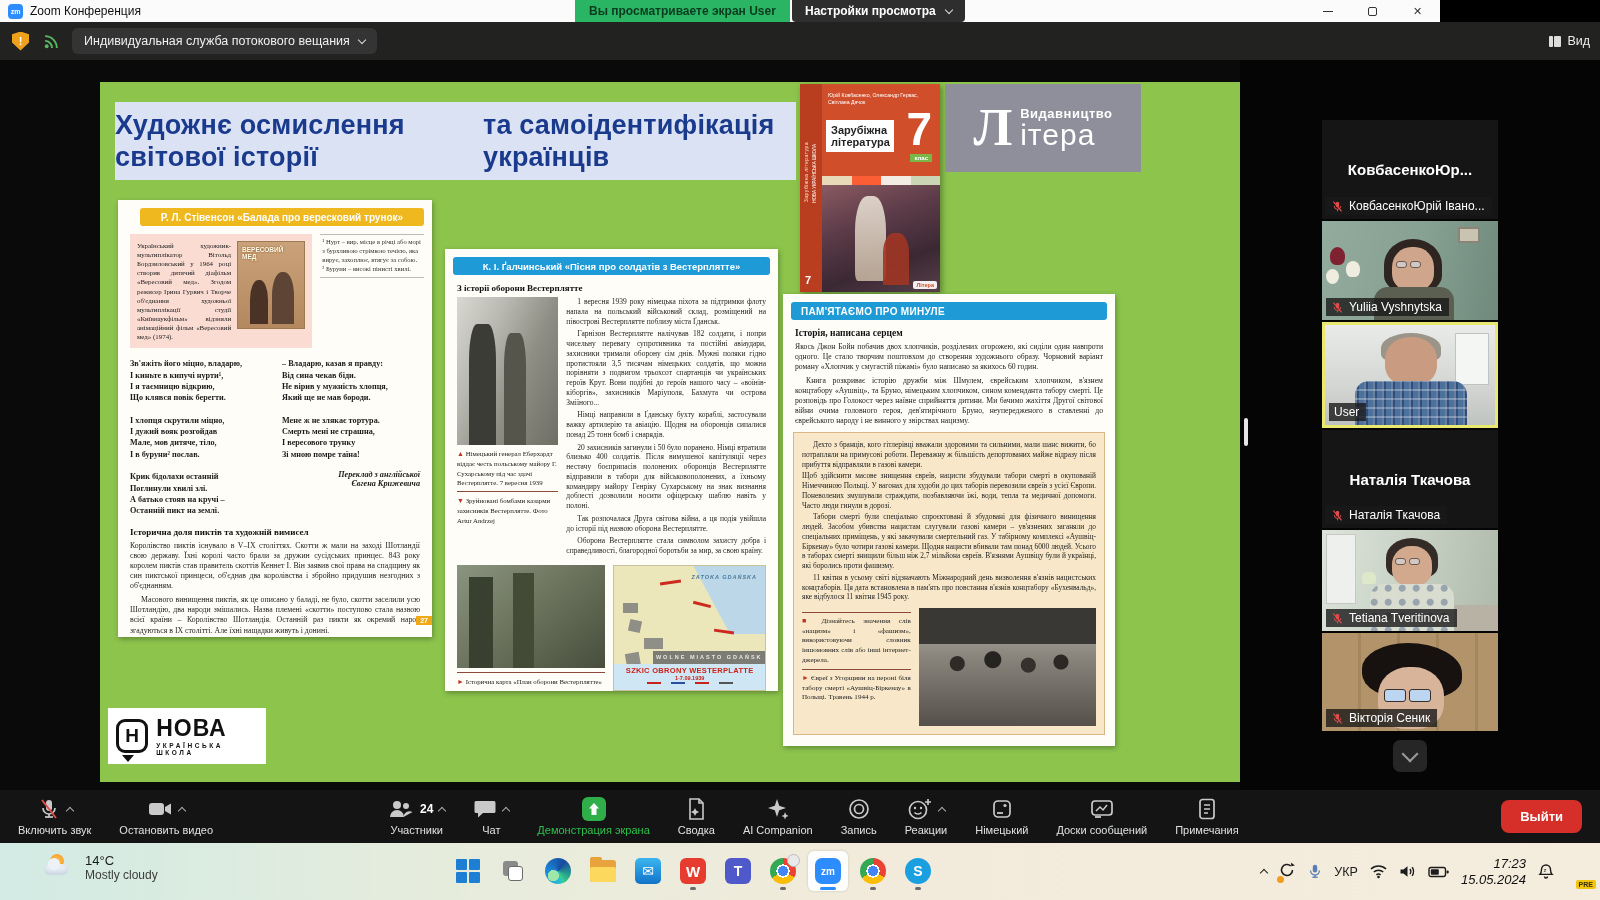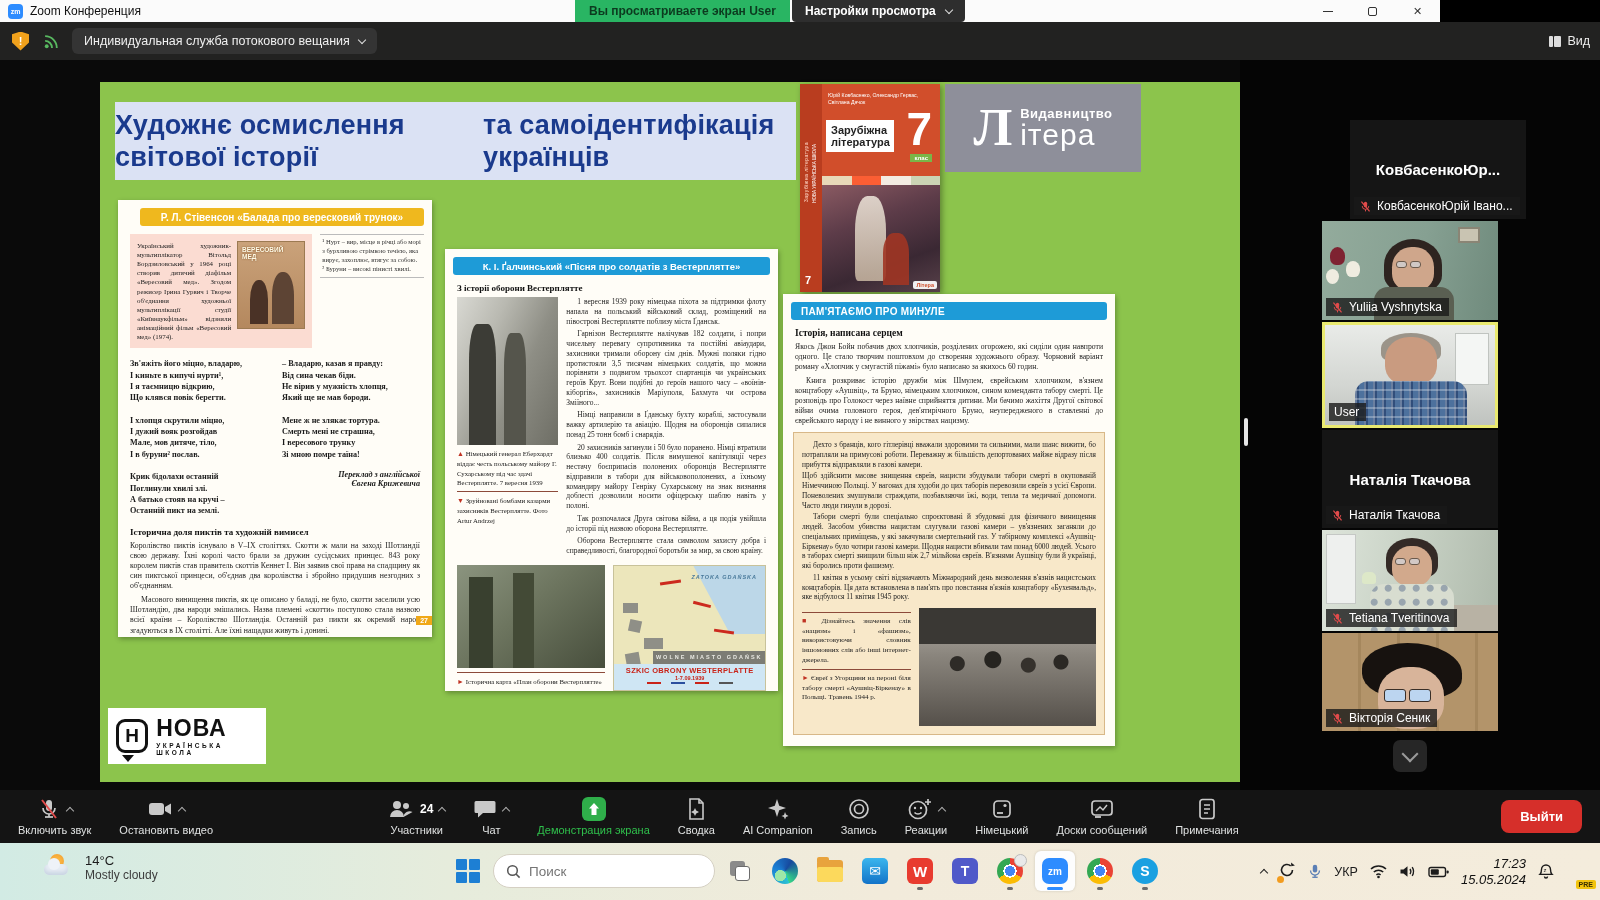--- a/index.html
+++ b/index.html
@@ -155,21 +155,21 @@
   .nova .nico { width:34px; height:34px; border:3px solid #111; border-radius:9px; display:flex; align-items:center; justify-content:center; font-weight:800; font-size:19px; color:#111; }
   .nova .ntxt .nt1 { font-size:23px; font-weight:800; color:#111; letter-spacing:1px; line-height:1; }
   .nova .ntxt .nt2 { font-size:6.5px; font-weight:bold; color:#111; letter-spacing:2.6px; margin-top:2px; }
   .nova .tri { position:absolute; left:14px; bottom:2px; width:0; height:0; border-left:6px solid transparent; border-right:6px solid transparent; border-top:7px solid #111; }
 
   .divider-handle { position:absolute; left:1244px; top:418px; width:4px; height:28px; background:#e6e6e6; border-radius:2px; z-index:5; cursor:col-resize; }
 
   
   .sidebar { position:absolute; top:60px; left:1240px; width:360px; height:730px; background:#050505; }
   .tile { position:absolute; left:82px; width:176px; background:#151515; overflow:hidden; }
-  .t1 { top:60px; height:99px;margin-left:28px; } .t2 { top:161px; height:99px; }
+  .t1 { top:60px; height:99px; } .t2 { top:161px; height:99px; }
   .t3 { top:262px; height:106px; border:3px solid #e9e970; }
   .t4 { top:370px; height:98px; } .t5 { top:470px; height:101px; } .t6 { top:573px; height:98px; }
   .tile-center { position:absolute; inset:0; display:flex; align-items:center; justify-content:center; color:#fff; font-weight:bold; font-size:15px; }
   .tile-label { position:absolute; left:4px; bottom:4px; background:rgba(25,25,25,.8); color:#fff; font-size:12px; padding:2px 7px 2px 5px; display:flex; align-items:center; gap:5px; max-width:166px; white-space:nowrap; overflow:hidden; }
   .micoff { width:13px; height:13px; flex:none; }
   .scene { position:absolute; inset:0; }
   .sc-yuliia { background:linear-gradient(100deg,#93ab9c 0%,#86a092 55%,#6f8a7c 100%); }
   .sc-yuliia .fl1 { position:absolute; left:8px; top:26px; width:15px; height:18px; background:#7e2231; border-radius:50% 50% 40% 40%; }
   .sc-yuliia .fl2 { position:absolute; left:24px; top:40px; width:14px; height:16px; background:#efece0; border-radius:50% 50% 40% 40%; }
   .sc-yuliia .fl3 { position:absolute; left:4px; top:48px; width:13px; height:15px; background:#efece0; border-radius:50%; }
@@ -750,27 +750,20 @@
 
   <div class="tb-center">
     <span class="start">
         <span class="sq">
           <i></i>
           <i></i>
           <i></i>
           <i></i>
         </span>
       </span>
-    <div class="search-pill">
-      <svg width="15" height="15" viewBox="0 0 15 15">
-          <circle cx="6.5" cy="6.5" r="4.8" fill="none" stroke="#555" stroke-width="1.5"></circle>
-          <line x1="10" y1="10" x2="13.6" y2="13.6" stroke="#555" stroke-width="1.5"></line>
-        </svg>
-      <input readonly="" placeholder="Поиск" style="">
-    </div>
     <span class="tb-app">
         <span class="i-taskview">
           <span class="b"></span>
           <span class="f"></span>
         </span>
       </span>
     <span class="tb-app">
         <span class="i-edge"></span>
       </span>
     <span class="tb-app">

